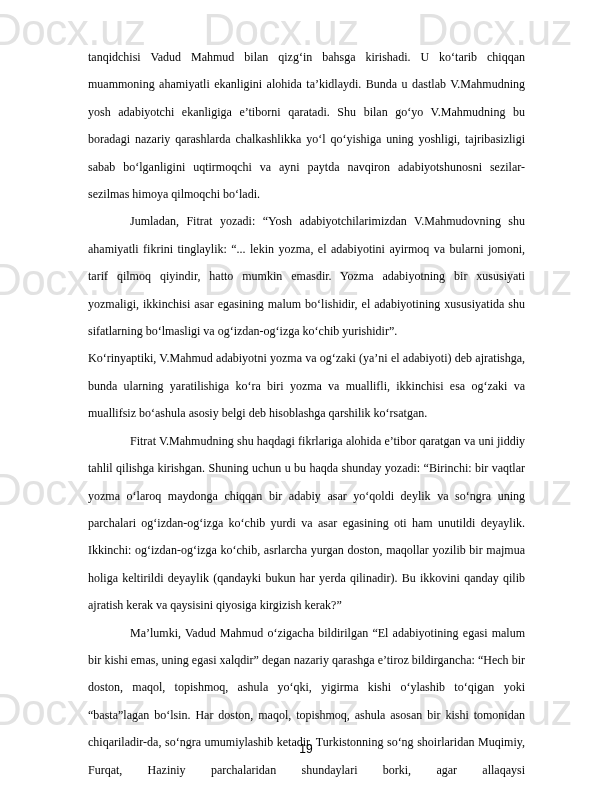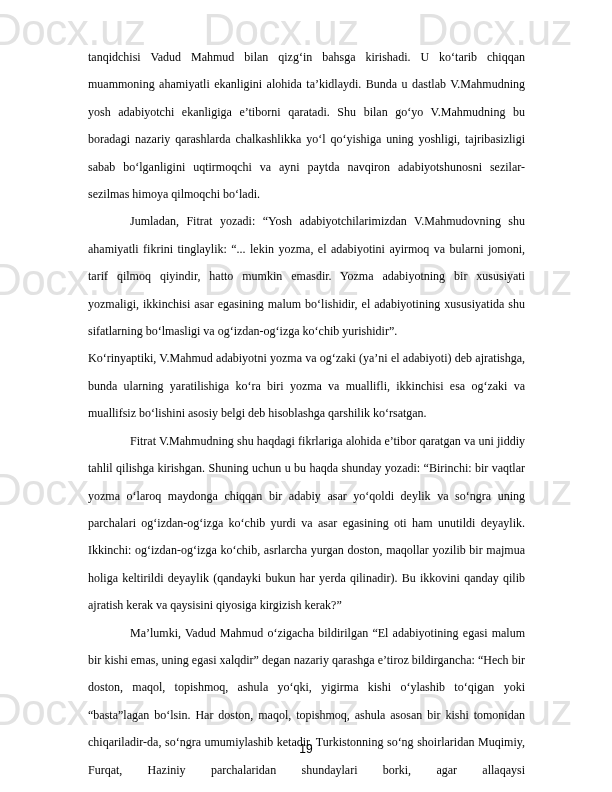--- a/index.html
+++ b/index.html
@@ -107,18 +107,18 @@
   <div class="wm-row wm-row-3">
     <span class="wm-text">Docx.uz</span>
     <span class="wm-text">Docx.uz</span>
     <span class="wm-text">Docx.uz</span>
   </div>
 </div>
 
 <div id="page-content">
   <p class="para">tanqidchisi Vadud Mahmud bilan qizg‘in bahsga kirishadi. U ko‘tarib chiqqan muammoning ahamiyatli ekanligini alohida ta’kidlaydi. Bunda u dastlab V.Mahmudning yosh adabiyotchi ekanligiga e’tiborni qaratadi. Shu bilan go‘yo V.Mahmudning bu boradagi nazariy qarashlarda chalkashlikka yo‘l qo‘yishiga uning yoshligi, tajribasizligi sabab bo‘lganligini uqtirmoqchi va ayni paytda navqiron adabiyotshunosni sezilar-sezilmas himoya qilmoqchi bo‘ladi.</p>
   <p class="para indented">Jumladan, Fitrat yozadi: “Yosh adabiyotchilarimizdan V.Mahmudovning shu ahamiyatli fikrini tinglaylik: “... lekin yozma, el adabiyotini ayirmoq va bularni jomoni, tarif qilmoq qiyindir, hatto mumkin emasdir. Yozma adabiyotning bir xususiyati yozmaligi, ikkinchisi asar egasining malum bo‘lishidir, el adabiyotining xususiyatida shu sifatlarning bo‘lmasligi va og‘izdan-og‘izga ko‘chib yurishidir”.</p>
-  <p class="para">Ko‘rinyaptiki, V.Mahmud adabiyotni yozma va og‘zaki (ya’ni el adabiyoti) deb ajratishga, bunda ularning yaratilishiga ko‘ra biri yozma va muallifli, ikkinchisi esa og‘zaki va muallifsiz bo‘lishini asosiy belgi deb hisoblashga qarshilik ko‘rsatgan.</p>
+  <p class="para">Ko‘rinyaptiki, V.Mahmud adabiyotni yozma va og‘zaki (ya’ni el adabiyoti) deb ajratishga, bunda ularning yaratilishiga ko‘ra biri yozma va muallifli, ikkinchisi esa og‘zaki va muallifsiz bo‘ashula asosiy belgi deb hisoblashga qarshilik ko‘rsatgan.</p>
   <p class="para indented">Fitrat V.Mahmudning shu haqdagi fikrlariga alohida e’tibor qaratgan va uni jiddiy tahlil qilishga kirishgan. Shuning uchun u bu haqda shunday yozadi: “Birinchi: bir vaqtlar yozma o‘laroq maydonga chiqqan bir adabiy asar yo‘qoldi deylik va so‘ngra uning parchalari og‘izdan-og‘izga ko‘chib yurdi va asar egasining oti ham unutildi deyaylik. Ikkinchi: og‘izdan-og‘izga ko‘chib, asrlarcha yurgan doston, maqollar yozilib bir majmua holiga keltirildi deyaylik (qandayki bukun har yerda qilinadir). Bu ikkovini qanday qilib ajratish kerak va qaysisini qiyosiga kirgizish kerak?”</p>
   <p class="para indented fulljustify">Ma’lumki, Vadud Mahmud o‘zigacha bildirilgan “El adabiyotining egasi malum bir kishi emas, uning egasi xalqdir” degan nazariy qarashga e’tiroz bildirgancha: “Hech bir doston, maqol, topishmoq, ashula yo‘qki, yigirma kishi o‘ylashib to‘qigan yoki “basta”lagan bo‘lsin. Har doston, maqol, topishmoq, ashula asosan bir kishi tomonidan chiqariladir-da, so‘ngra umumiylashib ketadir. Turkistonning so‘ng shoirlaridan Muqimiy, Furqat, Haziniy parchalaridan shundaylari borki, agar allaqaysi</p>
 </div>
 
 <div id="page-number">19</div>
 
 </body></html>

